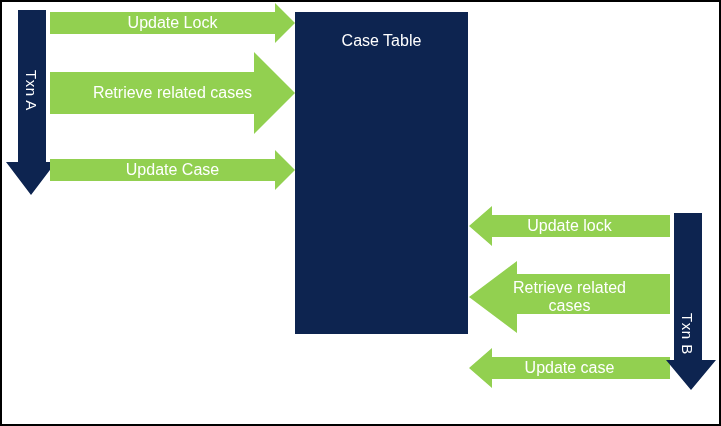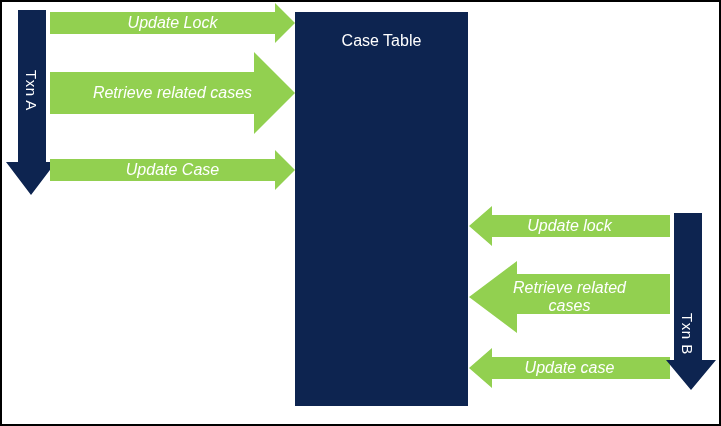--- a/index.html
+++ b/index.html
@@ -42,21 +42,21 @@
   
   .garrow {
     position: absolute;
     background: var(--green, #92d050);
     display: flex;
     align-items: center;
     justify-content: center;
     color: var(--label, #ffffff);
     font-size: 16px;
   }
-  .garrow .hlabel { white-space: nowrap; font-style: italic; }
+  .garrow .hlabel { white-space: nowrap; }
   .garrow .hlabel.wrap {
     white-space: normal;
     max-width: 125px;
     text-align: center;
     line-height: 1.15;
   }
 
   .right-sm {
     width: 245px; height: 40px;
     clip-path: polygon(0 9px, 225px 9px, 225px 0, 245px 20px, 225px 40px, 225px 31px, 0 31px);
@@ -78,21 +78,21 @@
   .a2 { left: 48px; top: 50px; }
   .a3 { left: 48px; top: 148px; }
   .b1 { left: 467px; top: 204px; }
   .b2 { left: 467px; top: 259px; }
   .b3 { left: 467px; top: 346px; }
 
   
   .case-table {
     position: absolute;
     left: 293px; top: 10px;
-    width: 173px; height: 394px;
+    width: 173px; height: 322px;
     background: var(--navy, #0d2450);
     color: var(--label, #ffffff);
     font-size: 16px;
     text-align: center;
     padding-top: 20px;
   }
 </style>
 </head>
 <body>
 

